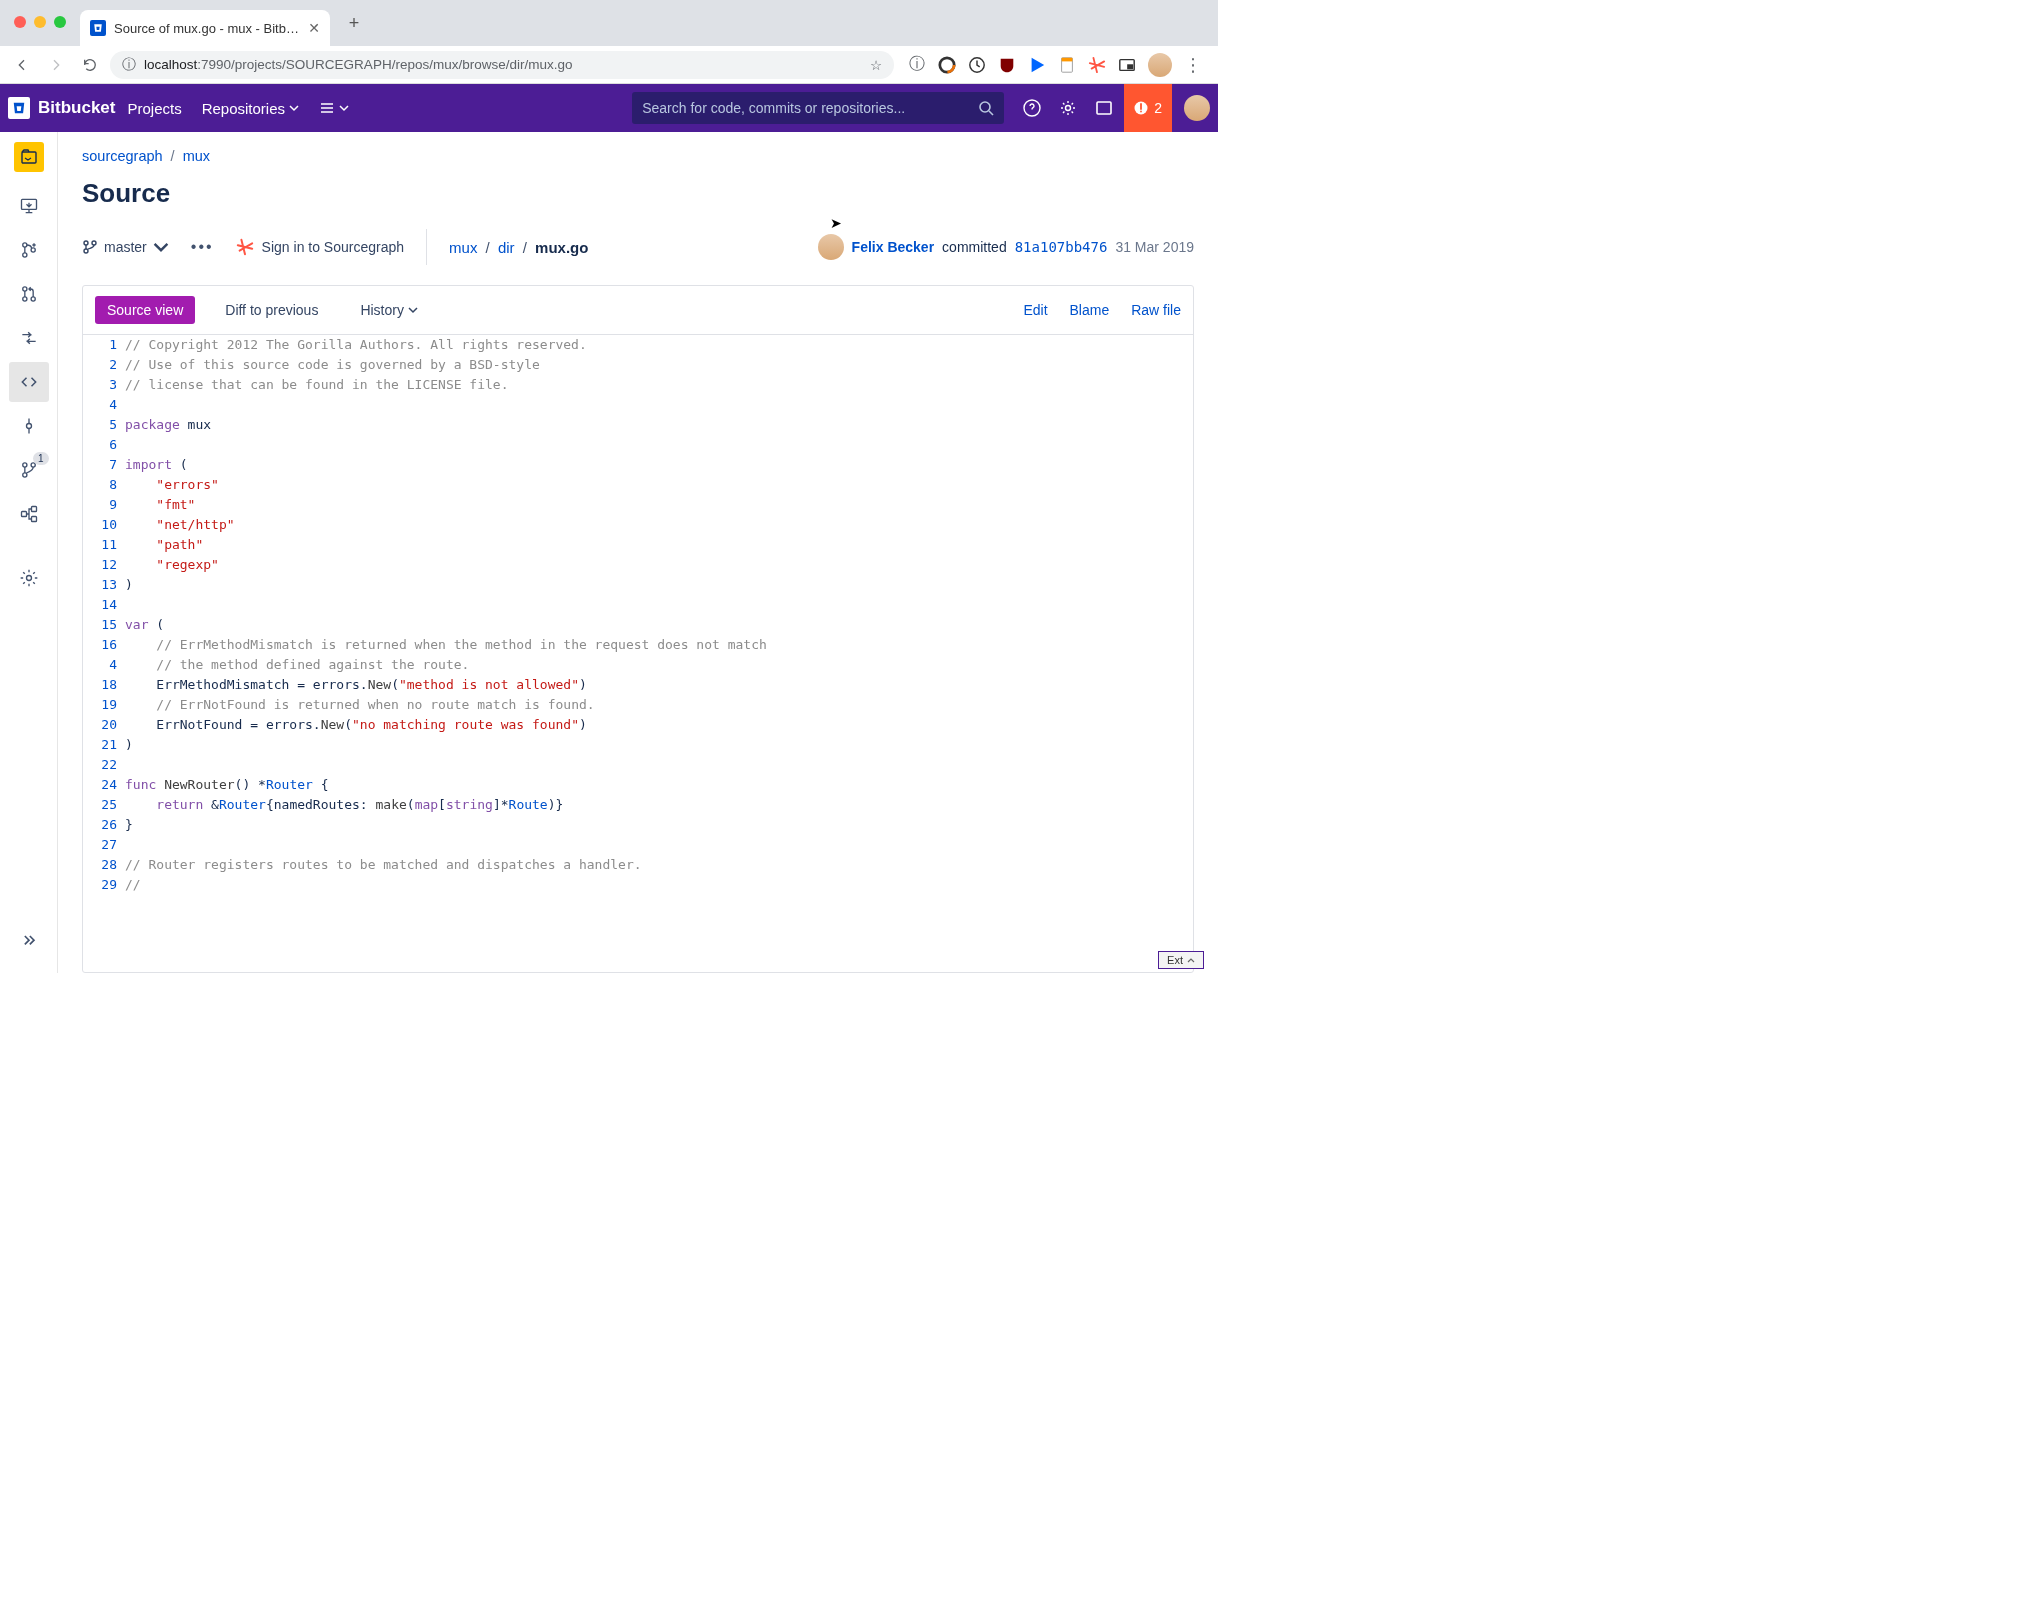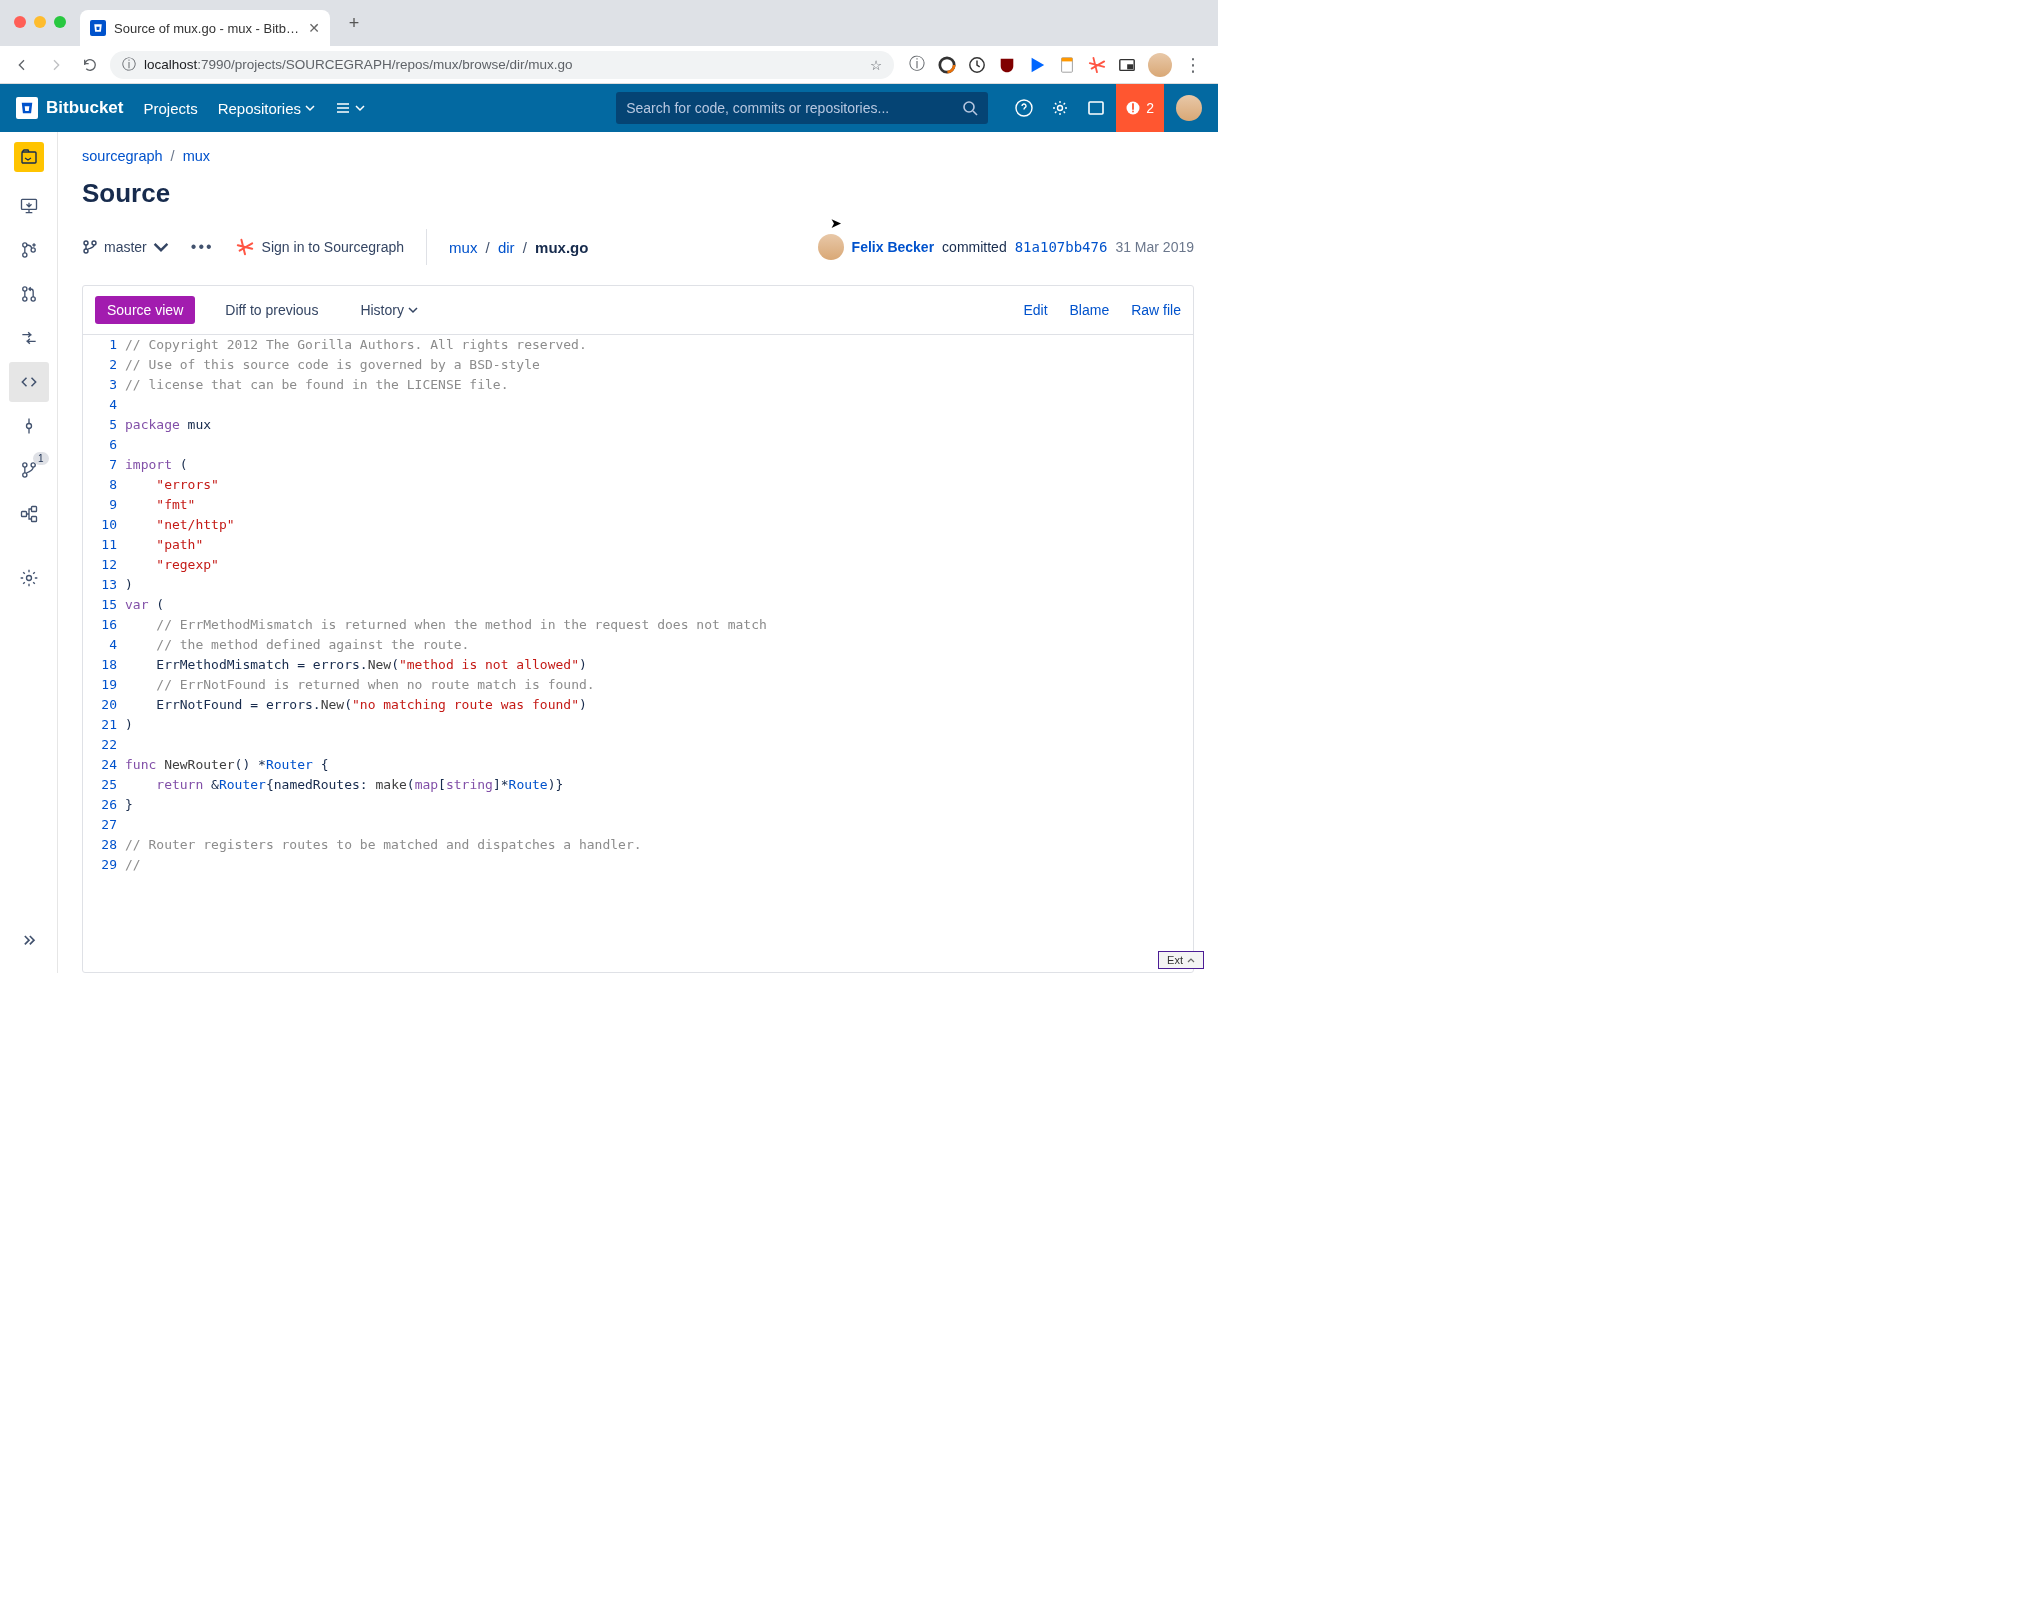--- a/index.html
+++ b/index.html
@@ -104,27 +104,27 @@
 .ext-icons { display:flex; align-items:center; gap:12px; padding: 0 8px; }
 .ext-icon { width:18px; height:18px; display:flex; align-items:center; justify-content:center; }
 .avatar-sm {
   width:24px; height:24px; border-radius:50%;
   background: linear-gradient(#e8c8a8, #d9a876);
 }
 .menu-dots { color:#5f6368; font-size:18px; }
 
 
 .bb-header {
-  background: #0369a1;
+  background: #4c1d95;
   height: 48px;
   display: flex;
   align-items: center;
-  padding: 0 16px;
+  padding: 0 8px;
   color: #fff;
-  gap: 20px;
+  gap: 12px;
 }
 .bb-logo {
   display:flex; align-items:center; gap:8px;
   font-weight: 600; font-size: 17px;
 }
 .bb-logo-icon {
   width:22px; height:22px;
   background:#fff;
   display:flex; align-items:center; justify-content:center;
   border-radius: 2px;
@@ -662,20 +662,24 @@
           </div>
           <div class="code-line">
             <span class="gutter">12</span>
             <span class="code"><span class="tok-ident">    </span><span class="tok-string">"regexp"</span></span>
           </div>
           <div class="code-line">
             <span class="gutter">13</span>
             <span class="code"><span class="tok-ident">)</span></span>
           </div>
           <div class="code-line">
+            <span class="gutter">14</span>
+            <span class="code"></span>
+          </div>
+          <div class="code-line">
             <span class="gutter">15</span>
             <span class="code"><span class="tok-keyword">var</span><span class="tok-ident"> (</span></span>
           </div>
           <div class="code-line">
             <span class="gutter">16</span>
             <span class="code"><span class="tok-ident">    </span><span class="tok-comment">// ErrMethodMismatch is returned when the method in the request does not match</span></span>
           </div>
           <div class="code-line">
             <span class="gutter">4</span>
             <span class="code"><span class="tok-ident">    </span><span class="tok-comment">// the method defined against the route.</span></span>

